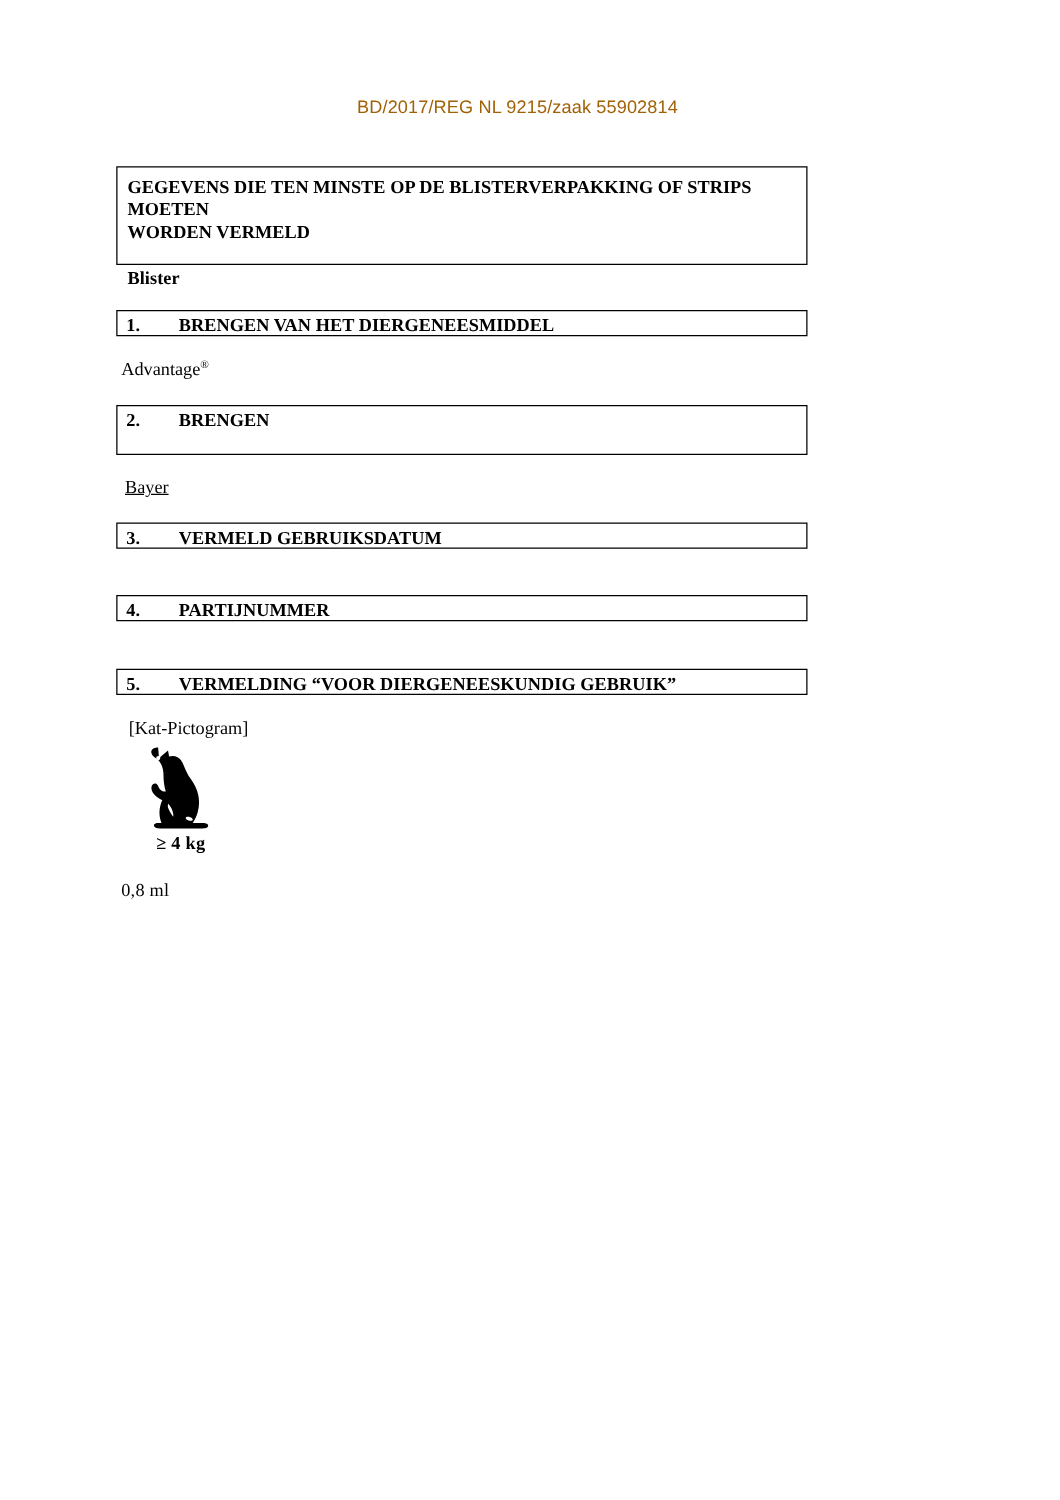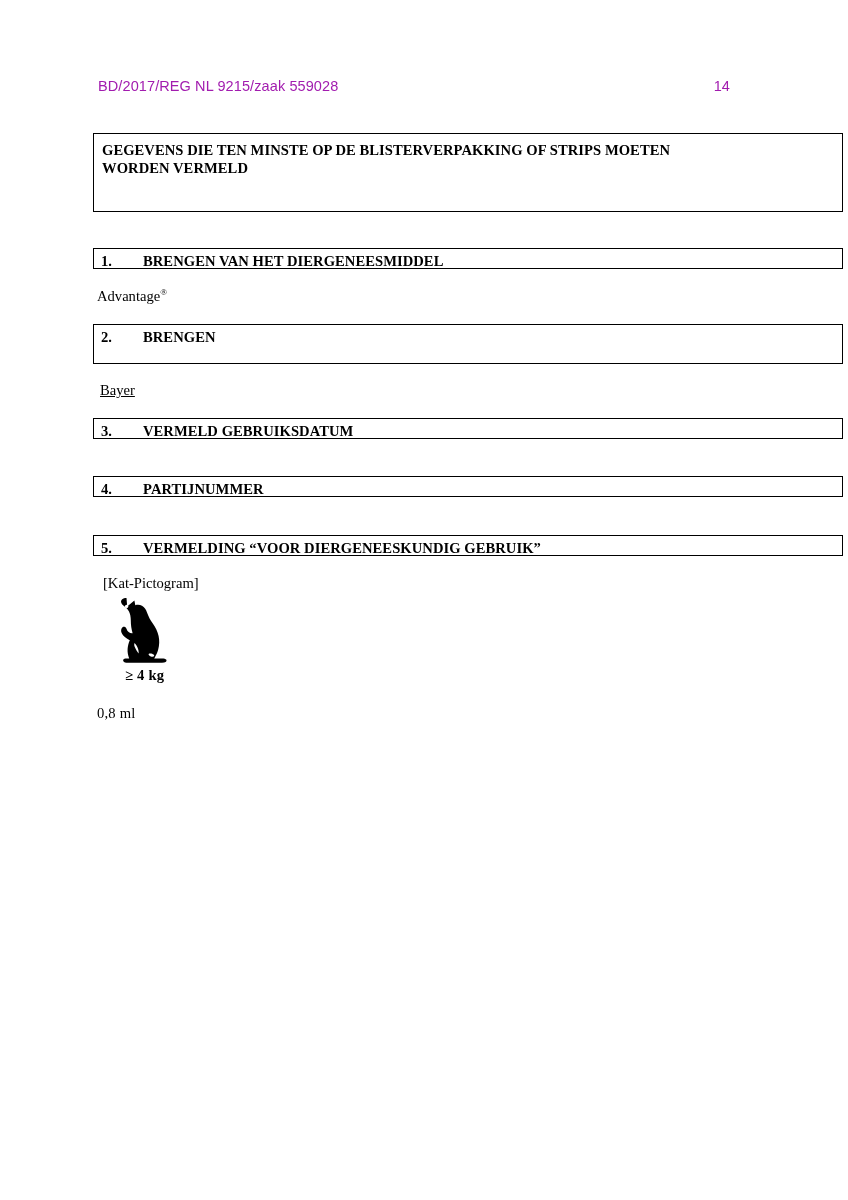--- a/index.html
+++ b/index.html
@@ -24,37 +24,37 @@
     background: #ffffff;
   }
 
   
   .doc-header {
     position: absolute;
     left: 98px;
     top: 78px;
     width: 632px;
     display: flex;
-    justify-content: space-between;
+    justify-content: center;
     align-items: baseline;
     font-family: "Liberation Sans", "DejaVu Sans", sans-serif;
     font-size: 14.5px;
-    color: #a21caf;
+    color: #a16207;
     letter-spacing: 0.1px;
   }
   .doc-header .page-num {
     font-family: "Liberation Sans", "DejaVu Sans", sans-serif;
     font-size: 14.5px;
   }
 
   
   .frame {
     position: absolute;
     left: 93px;
-    width: 750px;
+    width: 553px;
     box-sizing: border-box;
     border: 1.4px solid #000000;
     background: #ffffff;
     font-weight: bold;
     font-size: 14.6px;
     line-height: 18px;
     letter-spacing: 0.05px;
   }
 
   
@@ -150,20 +150,21 @@
 <div class="page">
 
   <div class="doc-header">
     <span>BD/2017/REG NL 9215/zaak 559028</span>
     <span class="page-num">14</span>
   </div>
 
   <div class="frame frame-title">
     <span class="heading-line">GEGEVENS DIE TEN MINSTE OP DE BLISTERVERPAKKING OF STRIPS MOETEN</span>
     <span class="heading-line">WORDEN VERMELD</span>
+    <span class="sub">Blister</span>
   </div>
 
   <div class="frame frame-section" id="frame-1">
     <div class="row">
       <span class="num">1.</span>
       <span class="label">BRENGEN VAN HET DIERGENEESMIDDEL</span>
     </div>
   </div>
   <div class="body-text" id="text-product"><span>Advantage</span><sup>®</sup></div>
 

